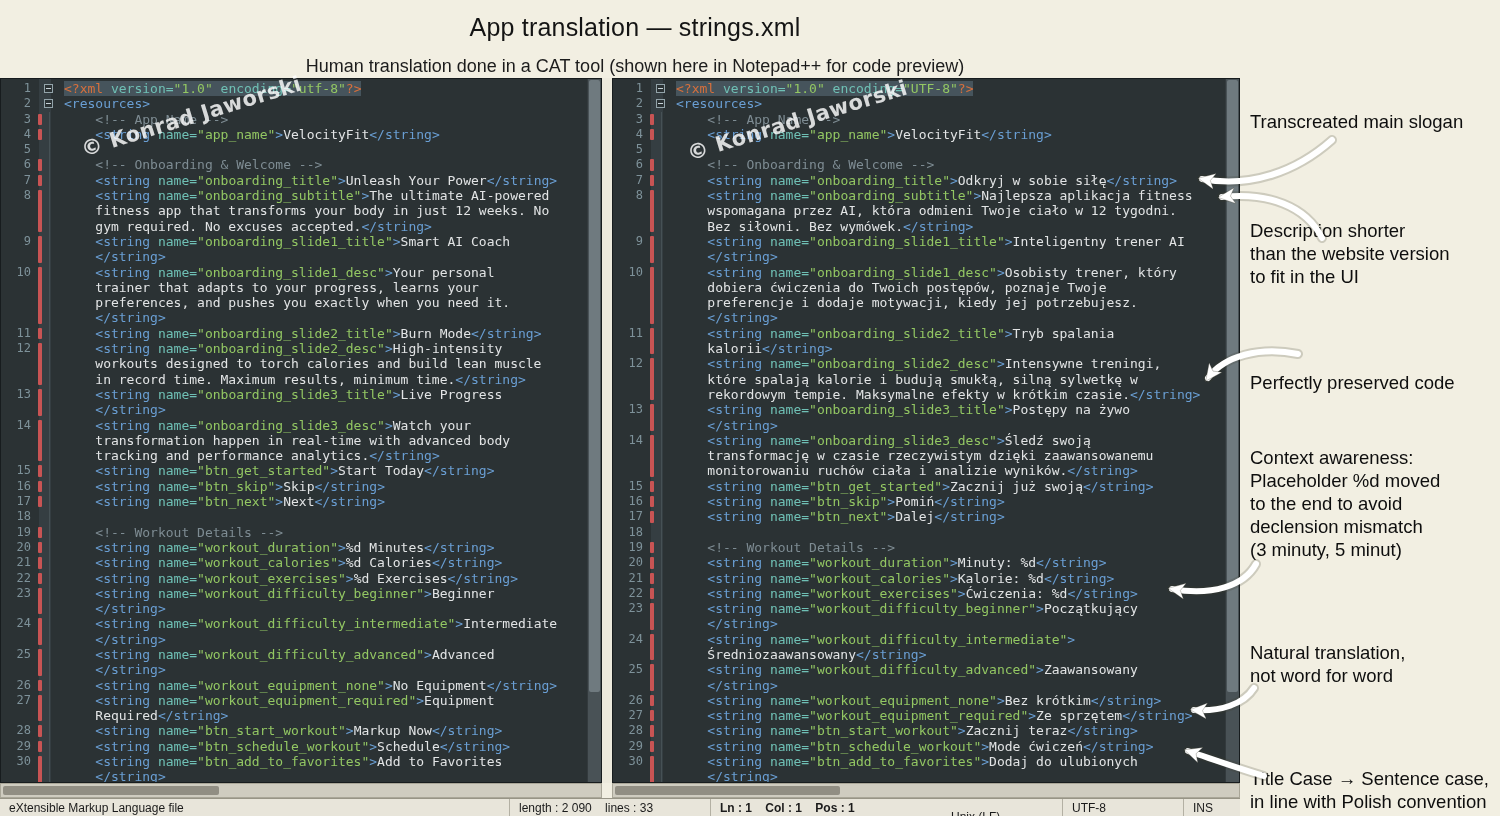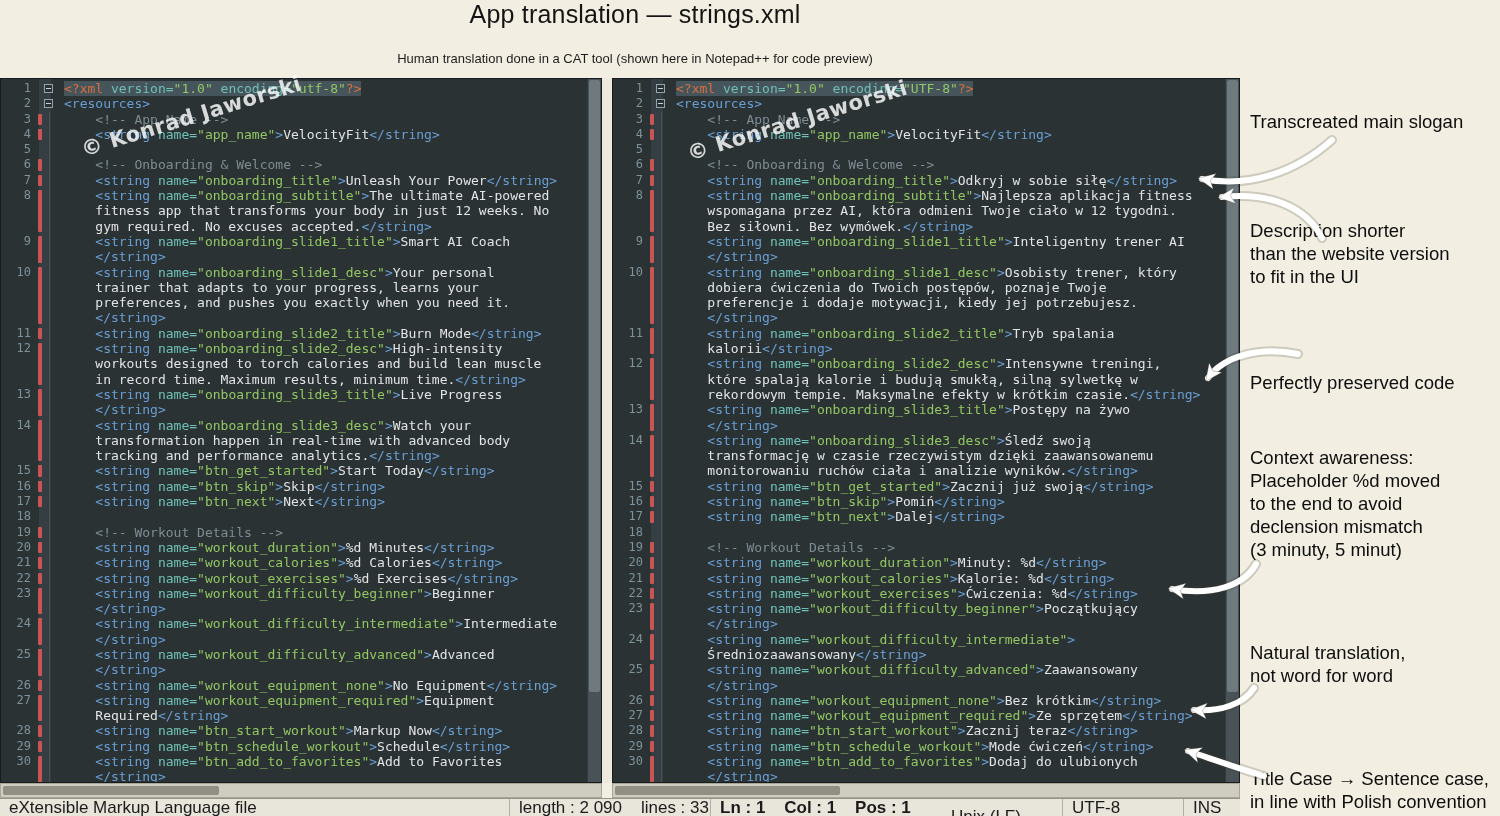--- a/index.html
+++ b/index.html
@@ -1,22 +1,22 @@
 <!DOCTYPE html>
 <html style="--c-tag: #6A9FD4; --c-att: #6FC0B5; --c-val: #93C763; --c-txt: #E2E4E5; --c-cmt: #7E8C93; --c-pro: #D8703C; --c-marker: #C85454;"><head>
 <meta charset="utf-8">
 <style>
   html,body{margin:0;padding:0;}
   .page{position:relative;width:1500px;height:816px;background:#F2EFE2;overflow:hidden;
         font-family:"Liberation Sans",sans-serif;}
 
   
   .header{position:absolute;top:0;left:0;width:1270px;text-align:center;z-index:2;}
-  .header .title{font-size:25px;color:#141414;letter-spacing:.2px;}
-  .header .subtitle{margin-top:22px;font-size:13px;color:#1c1c1c;}
+  .header .title{margin-top:13px;font-size:25px;color:#141414;letter-spacing:.2px;}
+  .header .subtitle{margin-top:14px;font-size:18px;color:#1c1c1c;}
 
   
   .npp-window{position:absolute;top:78px;left:0;width:1240px;height:738px;z-index:1;}
   .editors-row{position:absolute;top:0;left:0;right:0;height:705px;display:flex;}
   .pane{position:relative;background:#2B3234;border:1px solid #171C1E;box-sizing:border-box;}
   .pane-left{width:602px;}
   .pane-right{width:628px;}
   .splitter{width:10px;background:#EDEADD;}
   .editor{position:absolute;top:0;left:0;right:13px;bottom:0;overflow:hidden;padding-top:2px;}
   .fold-strip{position:absolute;left:38px;top:0;bottom:0;width:12px;background:#353E42;}
@@ -47,21 +47,21 @@
   .vscroll .thumb{position:absolute;left:1px;right:1px;top:1px;height:87%;background:#6F7A7F;border-radius:2px;}
 
   .hscroll{position:absolute;top:705px;height:15px;background:#CFCCC0;border:1px solid #A9A698;box-sizing:border-box;}
   .hscroll .thumb{position:absolute;left:2px;top:2px;bottom:2px;width:36%;background:#918E83;border-radius:2px;}
   .hscroll-left{left:0;width:602px;}
   .hscroll-right{left:612px;width:628px;}
 
   
   .statusbar{position:absolute;left:0;right:0;top:720px;height:18px;background:#E8E5DA;
              border-top:1px solid #97948六;border-top:1px solid #979486;display:flex;align-items:stretch;
-             font-size:17px;color:#1b1b1b;}
+             font-size:12px;color:#1b1b1b;}
   .sb{display:flex;align-items:center;padding:0 9px;white-space:pre;border-left:1px solid #B3B0A3;}
   .sb-doc{flex:1 1 auto;border-left:none;}
   .sb-len{width:182px;}
   .sb-pos{width:212px;font-weight:bold;}
   .sb-eol{width:102px;margin-top:17px;}
   .sb-enc{width:102px;}
   .sb-ins{width:38px;}
 
   
   .ann{position:absolute;left:1250px;width:252px;font-size:18.5px;line-height:23px;color:#0e0e0e;

